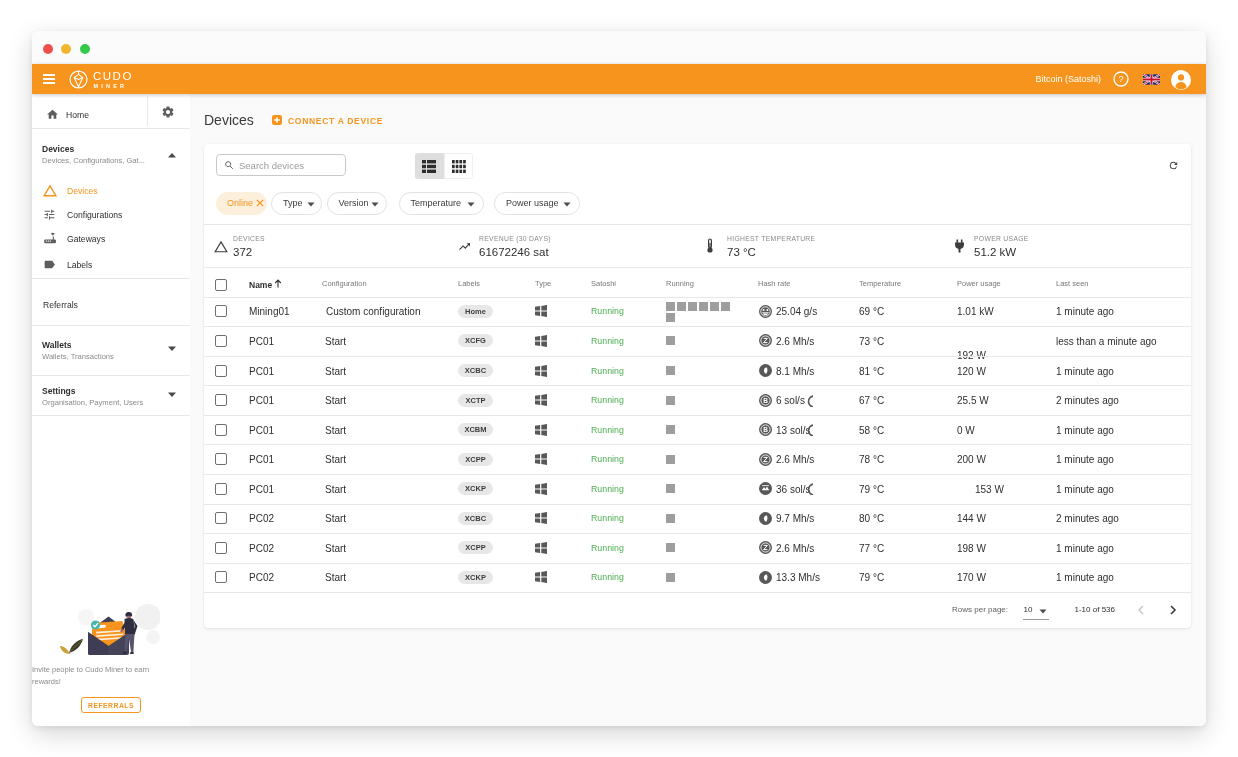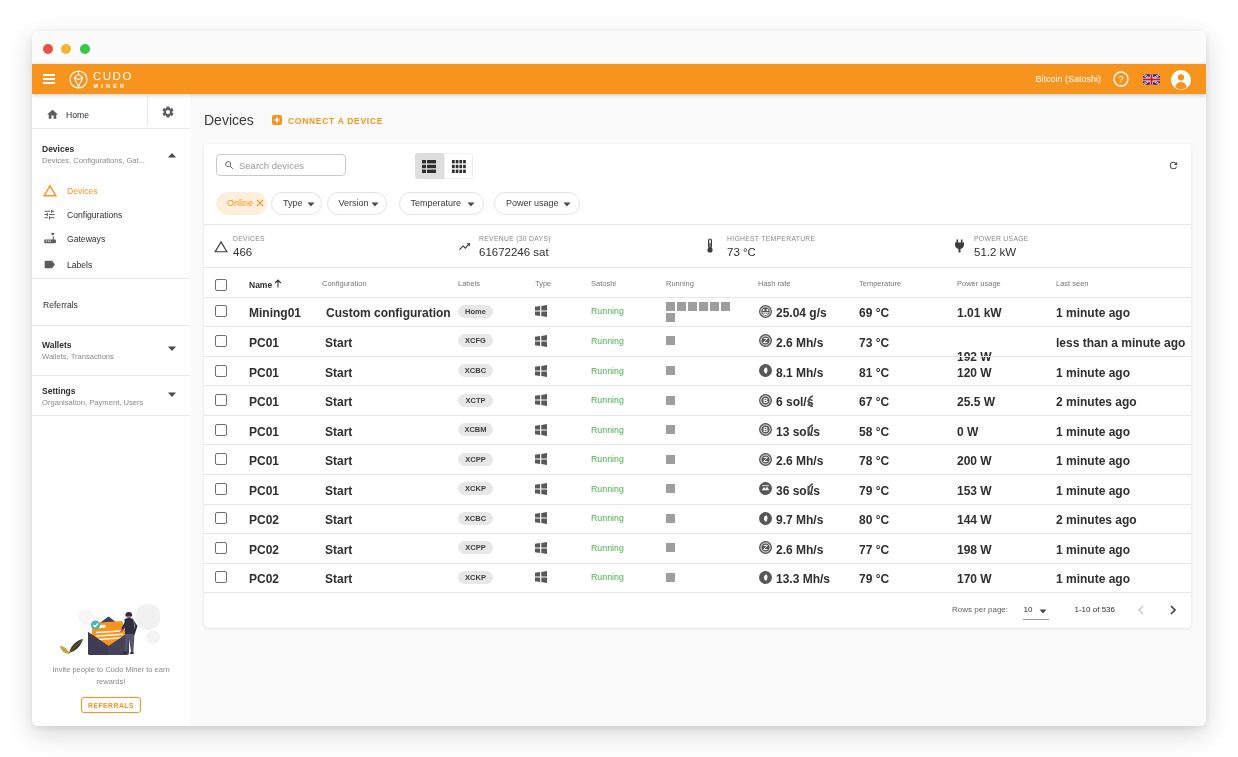--- a/index.html
+++ b/index.html
@@ -9,21 +9,21 @@
 .dot { position:absolute; top:13px; width:10px; height:10px; border-radius:50%; }
 #appbar { position:absolute; left:0; top:33px; width:100%; height:30px; background:#F7941D; box-shadow:0 1px 4px rgba(0,0,0,0.22); z-index:5; }
 #sidebar { position:absolute; left:0; top:63px; width:158px; height:632px; background:#fff;
   box-shadow:1px 0 3px rgba(0,0,0,0.08); }
 #content { position:absolute; left:158px; top:63px; width:1016px; height:632px; background:#fafafa; }
 .sdiv { position:absolute; left:0; width:158px; height:1px; background:#e8e8e8; }
 #card { position:absolute; left:172px; top:112.5px; width:987px; height:484.5px; background:#fff;
   border-radius:4px; box-shadow:0 1px 3px rgba(0,0,0,0.10), 0 0 1px rgba(0,0,0,0.06); }
 .cdiv { position:absolute; left:0; width:987px; height:1px; background:#e7e7e7; }
 .cb { position:absolute; width:12px; height:12px; border:1.6px solid #6f6f6f; border-radius:2px; background:#fff; }
-.rowtx { position:absolute; font-size:12px; color:#2f2f2f; white-space:nowrap;font-weight:bold; }
+.rowtx { position:absolute; font-size:10px; color:#2f2f2f; white-space:nowrap; }
 .hdrtx { position:absolute; font-size:7.5px; color:#787878; white-space:nowrap; }
 .chip { position:absolute; height:13px; border-radius:7px; background:#e7e7e7; color:#3c3c3c;
   font-size:7.5px; font-weight:bold; line-height:13px; text-align:center; }
 .hwsq { position:absolute; width:9px; height:9px; background:#9e9e9e; }
 .fchip { position:absolute; height:23px; border-radius:12px; background:#fff; border:1px solid #e2e2e2;
   font-size:9px; color:#3c3c3c; line-height:21px; }
 </style></head><body>
 <div id="win">
     <div id="titlebar">
       <div class="dot" style="left:11px;background:#ee4f4b"></div>
@@ -127,21 +127,21 @@
         <circle cx="68.8" cy="20.6" r="2.7" fill="#9e616a"></circle>
         <path d="M65.4 20.6 a3.4 3.4 0 0 1 6.8 -0.4 l-0.3 1 a9 9 0 0 0 -6.2 0.4 z" fill="#2f2e41"></path>
         <path d="M64.5 24 C68 22.5 72 22.8 73.5 24.5 L75 38.5 C75 40.5 64.5 40.5 65 38.5 Z" fill="#2f2e41"></path>
         <path d="M66 25 L61.5 33 L63 35.5 L66.5 30 Z" fill="#2f2e41"></path>
         <path d="M73.5 25 L77.5 31 L74.5 40 L72.8 38.5 L74.8 31.5 Z" fill="#2f2e41"></path>
         <path d="M61.5 33 L60.2 36.8 L62 37.5 L63.5 35 Z" fill="#a0616a"></path>
         <path d="M65.5 39 L64.5 56.5 L66.8 56.5 L68.8 43 L71 56.5 L73.4 56.5 L74.5 39 Z" fill="#57546e"></path>
         <path d="M63.6 56.5 h3.2 v2.4 h-4.4 z" fill="#2f2e41"></path>
         <path d="M70.8 56.5 h2.8 v2.4 h-3.8 z" fill="#2f2e41"></path>
       </svg>
-      <div class="abs" style="left:0px;top:570px;width:158px;text-align:center;font-size:7.5px;color:#8a8a8a;line-height:12px">Invite people to Cudo Miner to earn<br>rewards!</div>
+      <div class="abs" style="left:0px;top:570px;width:158px;font-size:7.5px;color:#8a8a8a;line-height:12px">Invite people to Cudo Miner to earn<br>rewards!</div>
       <div class="abs" style="left:49px;top:603px;width:60px;height:16px;border:1px solid #F7941D;border-radius:3px;font-size:6.8px;font-weight:bold;letter-spacing:0.5px;color:#F7941D;text-align:center;line-height:15px">REFERRALS</div>
     </div>
     <div id="content">
       <div class="abs" style="left:14px;top:17.5px;font-size:14px;font-weight:500;color:#3a3a3a">Devices</div>
       <div class="abs" style="left:82px;top:21px;width:10px;height:10px;background:#F7941D;border-radius:2px"></div>
       <svg class="abs" style="left:82px;top:21px" width="10" height="10" viewBox="0 0 10 10">
         <path d="M5 2.2 V7.8 M2.2 5 H7.8" stroke="#fff" stroke-width="1.4"></path>
       </svg>
       <div class="abs" style="left:98px;top:22px;font-size:8.5px;font-weight:bold;letter-spacing:0.7px;color:#F7941D">CONNECT A DEVICE</div>
     </div>
@@ -200,21 +200,21 @@
       </svg>
       <div class="fchip" style="left:290px;top:48.5px;width:86px;padding-left:11px">Power usage</div>
       <svg class="abs" style="left:359px;top:58.5px" width="8" height="5" viewBox="0 0 8 5">
         <path d="M0.5 0.5 L4 4.5 L7.5 0.5 Z" fill="#4a4a4a"></path>
       </svg>
       <div class="cdiv" style="top:80px"></div>
       <svg class="abs" style="left:10px;top:96.5px" width="14" height="13" viewBox="0 0 24 22">
         <path d="M12 3 L22 20 H2 Z" fill="none" stroke="#3d3d3d" stroke-width="2"></path>
       </svg>
       <div class="abs" style="left:29px;top:91.5px;font-size:6.8px;letter-spacing:0.3px;color:#8a8a8a">DEVICES</div>
-      <div class="abs" style="left:29px;top:102px;font-size:11.5px;color:#2f2f2f">466</div>
+      <div class="abs" style="left:29px;top:102px;font-size:11.5px;color:#2f2f2f">372</div>
       <svg class="abs" style="left:254px;top:96.5px" width="13" height="13" viewBox="0 0 24 24">
         <path fill="#3d3d3d" d="M3.5 18.5 L9.5 12.5 L13.5 16.5 L22 6.9 L20.6 5.5 L13.5 13.5 L9.5 9.5 L2 17 Z"></path>
         <path fill="#3d3d3d" d="M22 12 V6 H16 Z"></path>
       </svg>
       <div class="abs" style="left:275px;top:91.5px;font-size:6.8px;letter-spacing:0.3px;color:#8a8a8a">REVENUE (30 DAYS)</div>
       <div class="abs" style="left:275px;top:102px;font-size:11.5px;color:#2f2f2f">61672246 sat</div>
       <svg class="abs" style="left:502px;top:94.5px" width="8" height="16" viewBox="0 0 8 16">
         <rect x="2.6" y="1" width="2.8" height="9" rx="1.4" fill="none" stroke="#3d3d3d" stroke-width="1.2"></rect>
         <circle cx="4" cy="12" r="2.6" fill="#3d3d3d"></circle>
         <rect x="3.4" y="5" width="1.2" height="6" fill="#3d3d3d"></rect>
@@ -410,21 +410,21 @@
           <circle cx="6.5" cy="6.5" r="6.5" fill="#585858"></circle>
           <path d="M2.8 8.2 L5 5 L6.5 7 L8 4.6 L10.2 8.2 Z" fill="#fff"></path>
           <path d="M3 3.6 h7" stroke="#fff" stroke-width="0.8"></path>
         </svg>
       </div>
       <div class="rowtx" style="left:572px;top:340.24px">36 sol/s</div>
       <div class="abs" style="left:599px;top:338.74px;width:10px;height:13px;overflow:hidden"><svg width="20" height="13" viewBox="0 0 20 13">
           <circle cx="11" cy="6.5" r="5.5" fill="none" stroke="#585858" stroke-width="1.6"></circle>
         </svg></div>
       <div class="rowtx" style="left:655px;top:340.24px">79 °C</div>
-      <div class="rowtx" style="left:753px;top:340.24px">153 W</div>
+      <div class="rowtx" style="left:771px;top:340.24px">153 W</div>
       <div class="rowtx" style="left:852px;top:340.24px">1 minute ago</div>
       <div class="cdiv" style="top:360.02px"></div>
       <div class="cb" style="left:11px;top:368.8px"></div>
       <div class="rowtx" style="left:45px;top:369.8px">PC02</div>
       <div class="rowtx" style="left:121px;top:369.8px">Start</div>
       <div class="chip" style="left:254px;top:368.3px;width:35px">XCBC</div>
       <div class="abs" style="left:331px;top:368.8px">
         <svg width="12" height="12" viewBox="0 0 12 12" style="display:block">
           <path fill="#585858" d="M0 1.8 L5.1 1.1 V5.5 H0 Z M6.3 0.9 L12 0.1 V5.5 H6.3 Z M0 6.5 H5.1 V10.9 L0 10.2 Z M6.3 6.5 H12 V11.9 L6.3 11.1 Z"></path>
         </svg>

